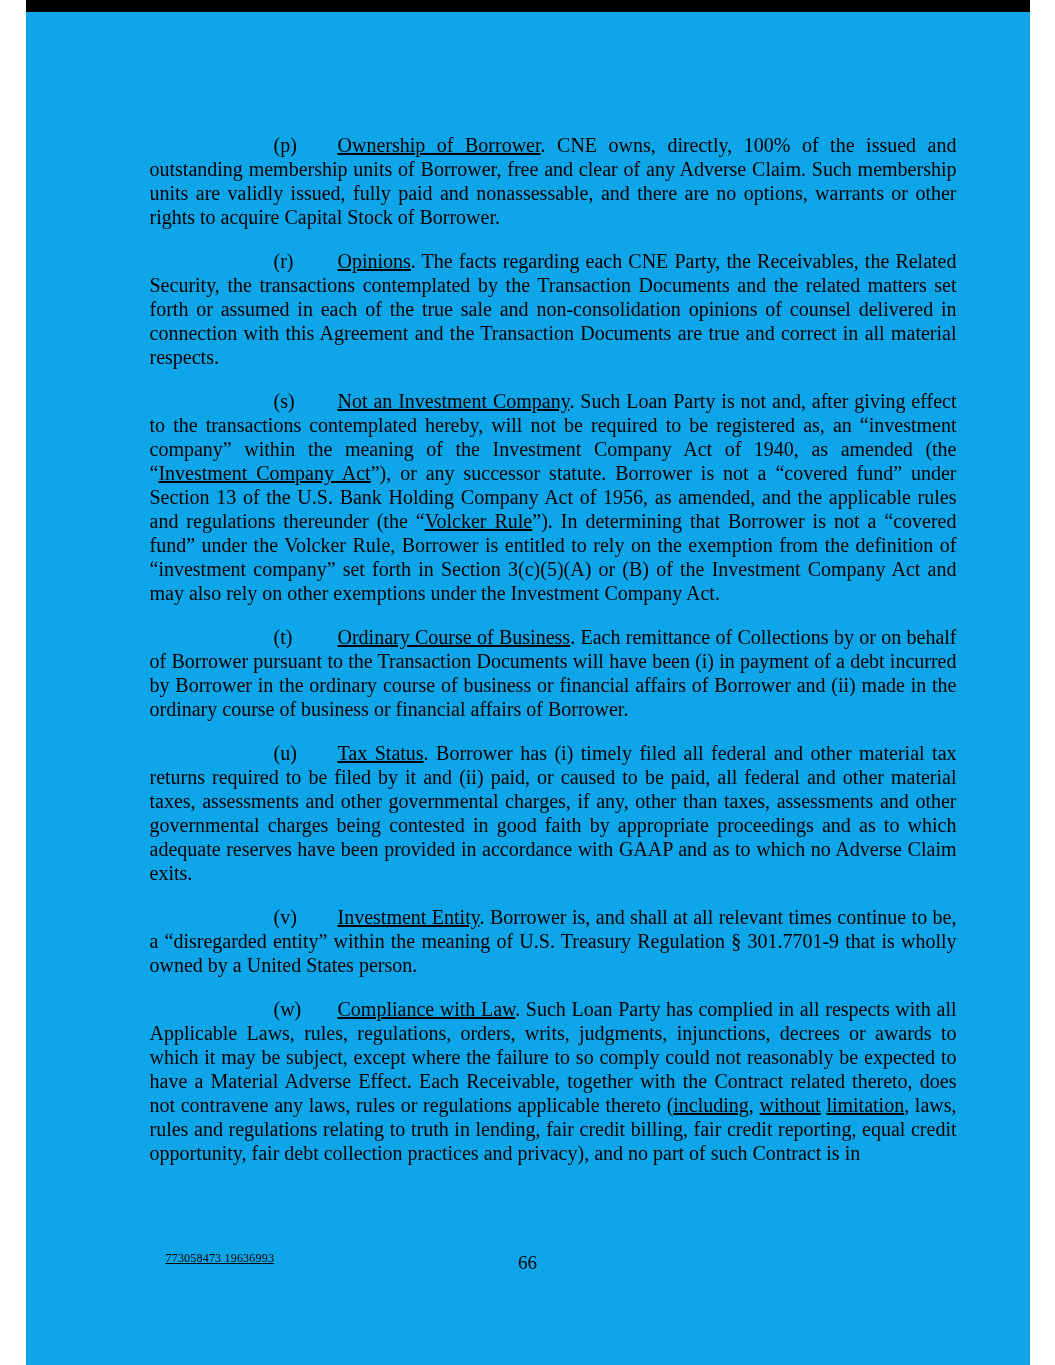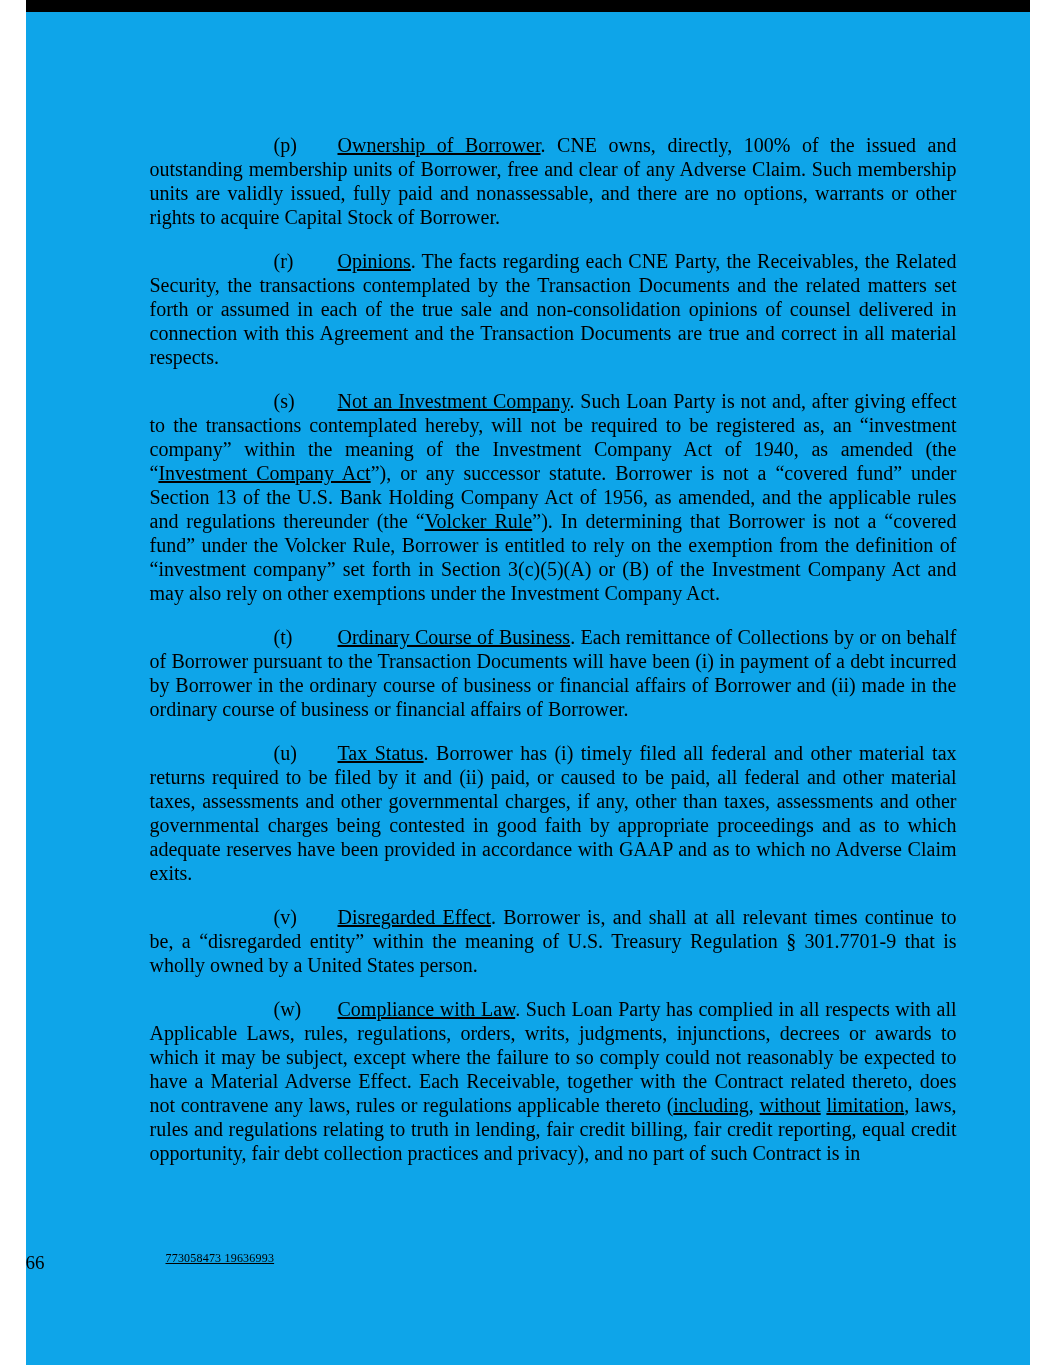--- a/index.html
+++ b/index.html
@@ -51,32 +51,33 @@
       top: 1251px;
       font-size: 12px;
       letter-spacing: 0.2px;
       text-decoration: underline;
     }
     .page-num {
       position: absolute;
       left: 0;
       top: 1252px;
       width: 100%;
+      text-align: center;
       font-size: 19px;
     }
   </style>
 </head>
 <body>
 
 <div class="page">
   <div class="edge-top"></div>
   <div class="content">
       <p class="para"><span class="plabel">(p)</span><span class="u">Ownership of Borrower</span><span>.  CNE owns, directly, 100% of the issued and outstanding membership units of Borrower, free and clear of any Adverse Claim.  Such membership units are validly issued, fully paid and nonassessable, and there are no options, warrants or other rights to acquire Capital Stock of Borrower.</span></p>
       <p class="para"><span class="plabel">(r)</span><span class="u">Opinions</span><span>.  The facts regarding each CNE Party, the Receivables, the Related Security, the transactions contemplated by the Transaction Documents and the related matters set forth or assumed in each of the true sale and non-consolidation opinions of counsel delivered in connection with this Agreement and the Transaction Documents are true and correct in all material respects.</span></p>
       <p class="para"><span class="plabel">(s)</span><span class="u">Not an Investment Company</span><span>.  Such Loan Party is not and, after giving effect to the transactions contemplated hereby, will not be required to be registered as, an “investment company” within the meaning of the Investment Company Act of 1940, as amended (the “</span><span class="u">Investment Company Act</span><span>”), or any successor statute.  Borrower is not a “covered fund” under Section 13 of the U.S. Bank Holding Company Act of 1956, as amended, and the applicable rules and regulations thereunder (the “</span><span class="u">Volcker Rule</span><span>”).  In determining that Borrower is not a “covered fund” under the Volcker Rule, Borrower is entitled to rely on the exemption from the definition of “investment company” set forth in Section 3(c)(5)(A) or (B) of the Investment Company Act and may also rely on other exemptions under the Investment Company Act.</span></p>
       <p class="para"><span class="plabel">(t)</span><span class="u">Ordinary Course of Business</span><span>.  Each remittance of Collections by or on behalf of Borrower pursuant to the Transaction Documents will have been (i) in payment of a debt incurred by Borrower in the ordinary course of business or financial affairs of Borrower and (ii) made in the ordinary course of business or financial affairs of Borrower.</span></p>
       <p class="para"><span class="plabel">(u)</span><span class="u">Tax Status</span><span>.  Borrower has (i) timely filed all federal and other material tax returns required to be filed by it and (ii) paid, or caused to be paid, all federal and other material taxes, assessments and other governmental charges, if any, other than taxes, assessments and other governmental charges being contested in good faith by appropriate proceedings and as to which adequate reserves have been provided in accordance with GAAP and as to which no Adverse Claim exits.</span></p>
-      <p class="para"><span class="plabel">(v)</span><span class="u">Disregarded Effect</span><span>.   Borrower is, and shall at all relevant times continue to be, a “disregarded entity” within the meaning of U.S. Treasury Regulation § 301.7701-9 that is wholly owned by a United States person.</span></p>
+      <p class="para"><span class="plabel">(v)</span><span class="u">Investment Entity</span><span>.   Borrower is, and shall at all relevant times continue to be, a “disregarded entity” within the meaning of U.S. Treasury Regulation § 301.7701-9 that is wholly owned by a United States person.</span></p>
       <p class="para"><span class="plabel">(w)</span><span class="u">Compliance with Law</span><span>.  Such Loan Party has complied in all respects with all Applicable Laws, rules, regulations, orders, writs, judgments, injunctions, decrees or awards to which it may be subject, except where the failure to so comply could not reasonably be expected to have a Material Adverse Effect.  Each Receivable, together with the Contract related thereto, does not contravene any laws, rules or regulations applicable thereto (</span><span class="u">including</span><span>, </span><span class="u">without</span><span> </span><span class="u">limitation</span><span>, laws, rules and regulations relating to truth in lending, fair credit billing, fair credit reporting, equal credit opportunity, fair debt collection practices and privacy), and no part of such Contract is in</span></p>
     </div>
   <div class="footer-left">773058473 19636993</div>
   <div class="page-num">66</div>
 </div>
 
 </body></html>

